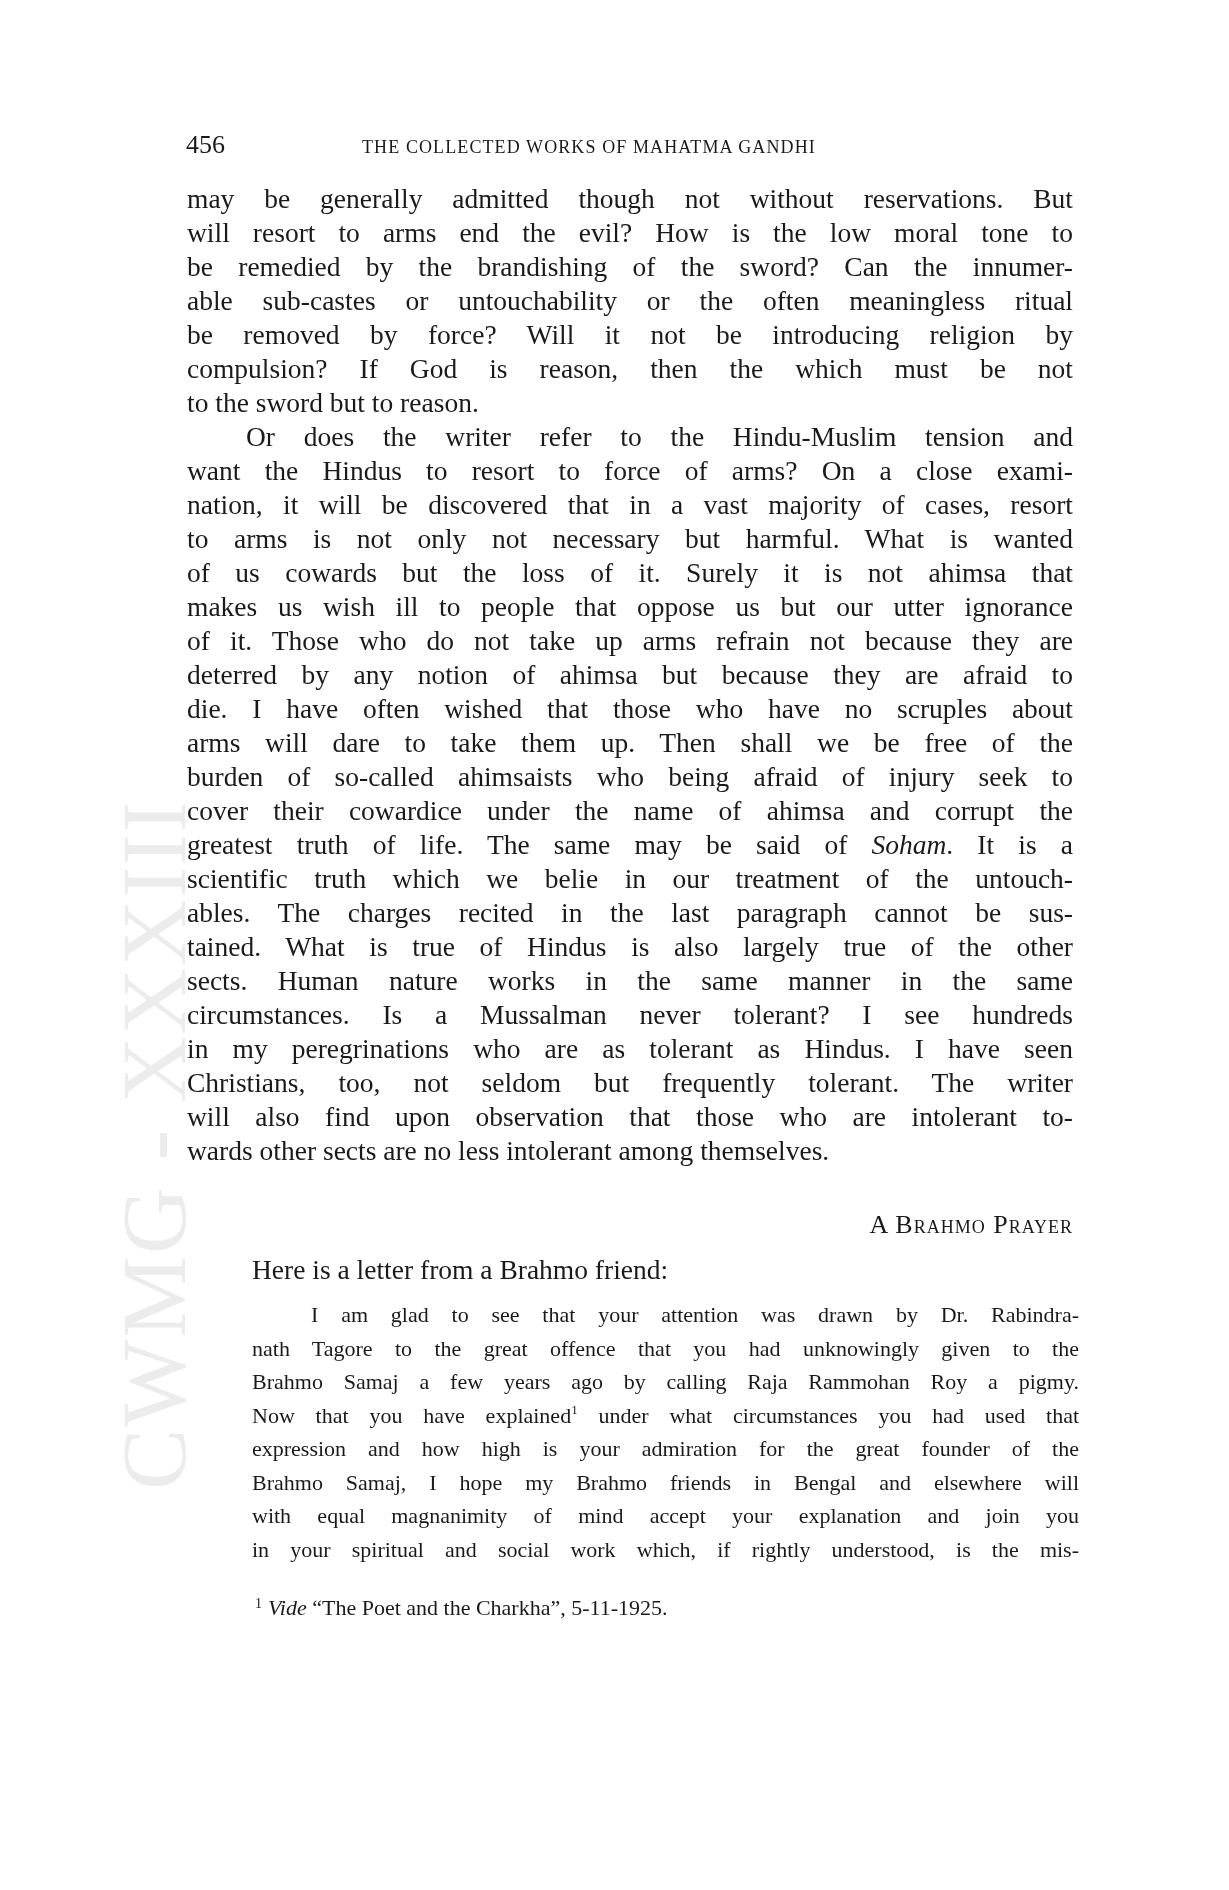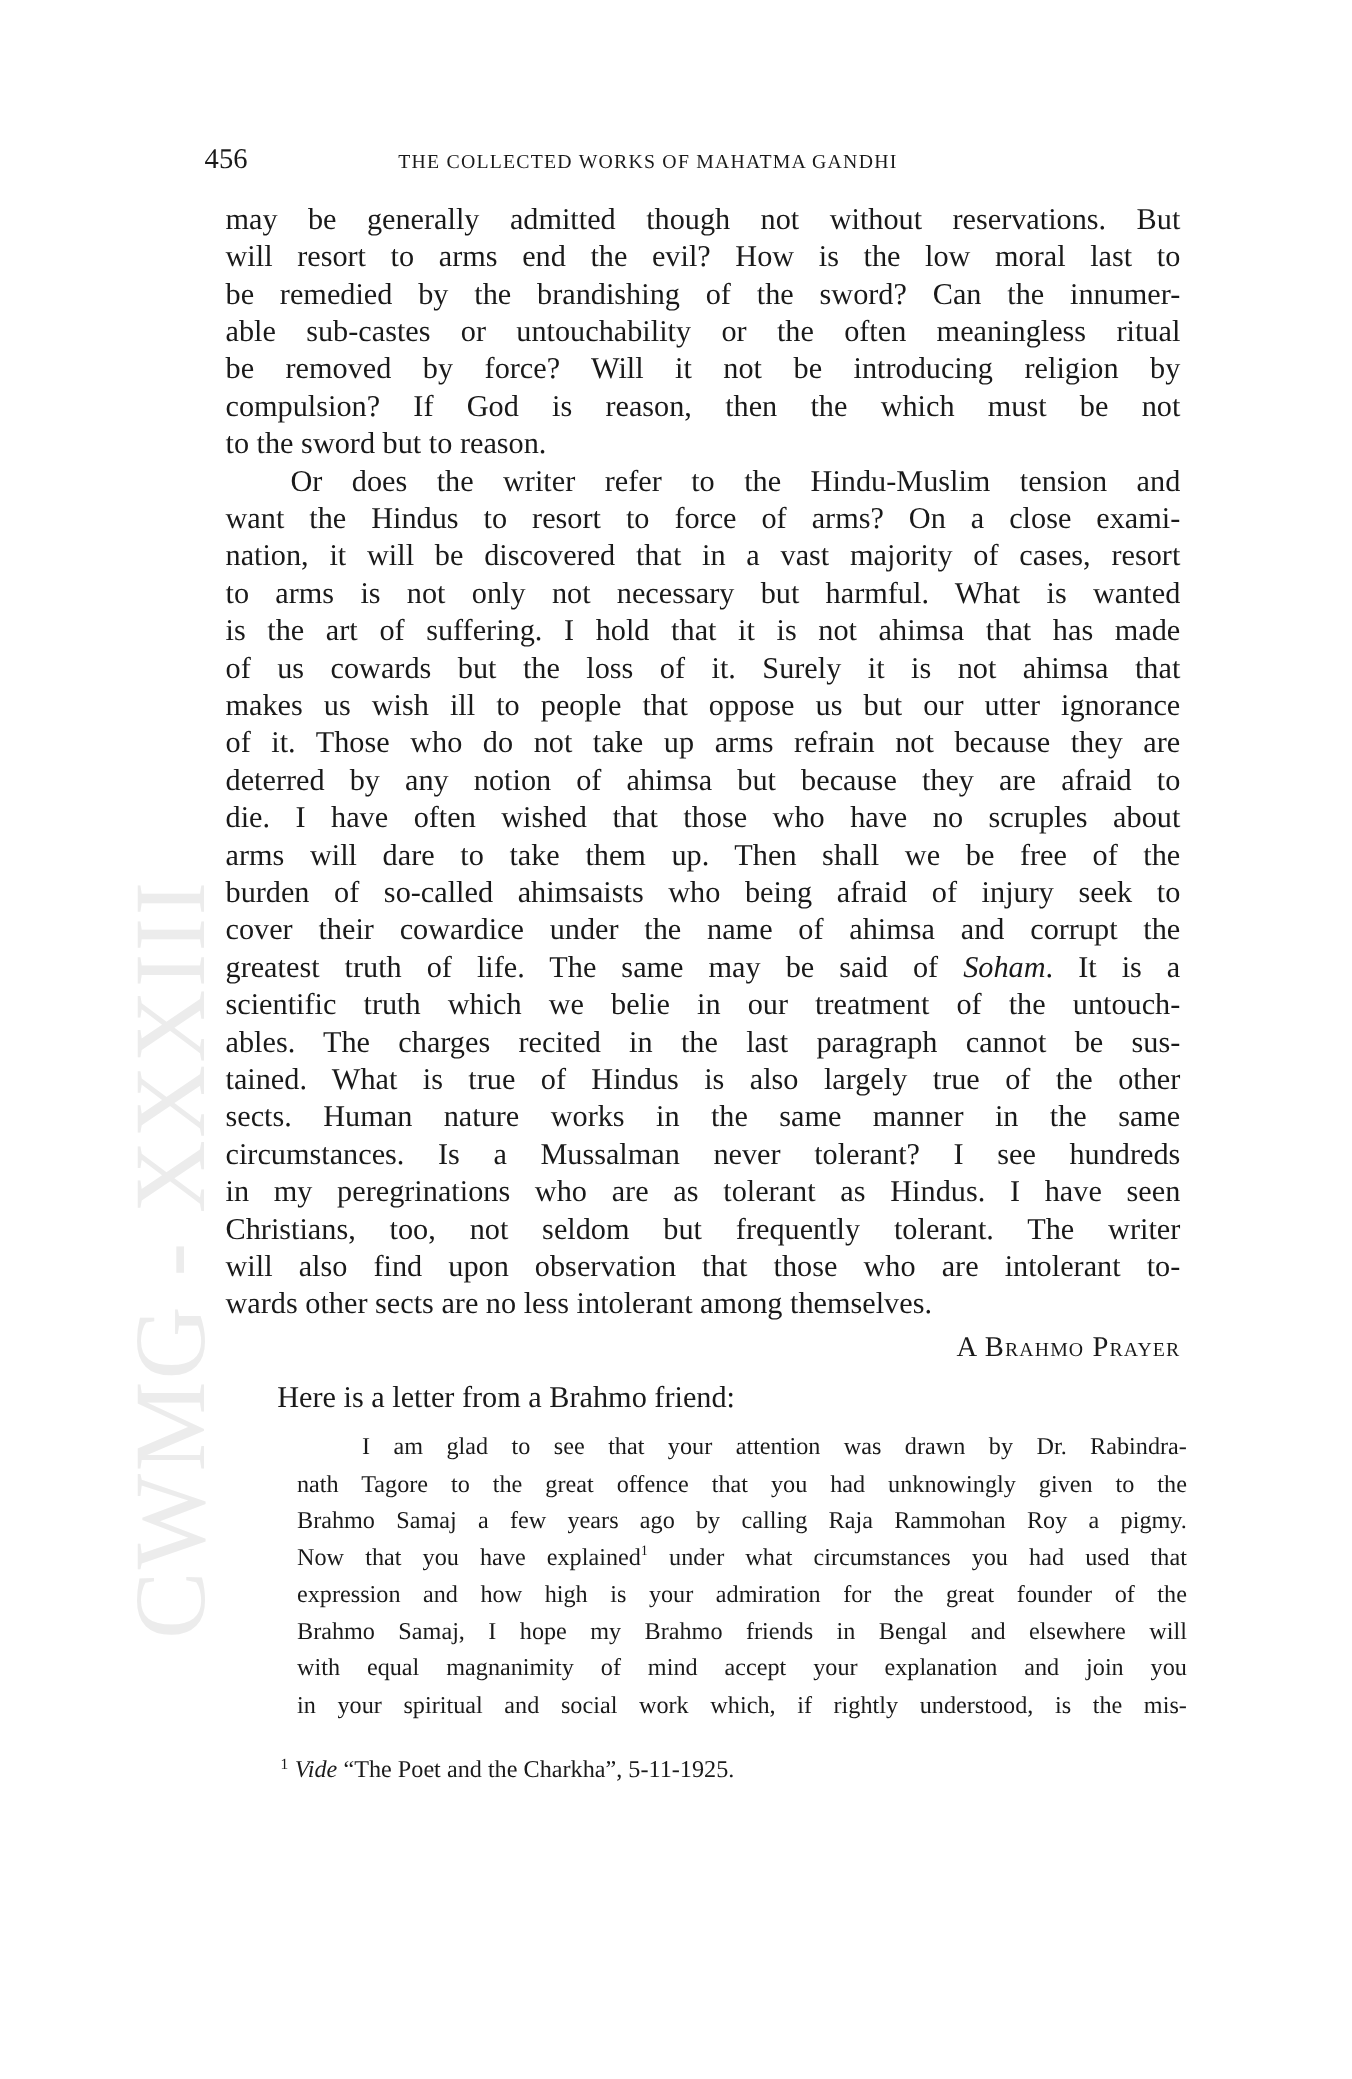--- a/index.html
+++ b/index.html
@@ -34,21 +34,21 @@
     font-size: 18px; line-height: 22px; letter-spacing: 1.1px;
     text-transform: uppercase;
     margin-left: 15px;
   }
   .body-text {
     position: absolute; left: 187px; top: 182px; width: 886px;
     font-size: 27.5px; line-height: 34px;
   }
   .line {
     display: block; height: 34px; white-space: nowrap;
-    text-align: justify; text-align-last: justify; margin-left: 18px;
+    text-align: justify; text-align-last: justify;
   }
   .line.last { text-align-last: left; }
   .line.indent { padding-left: 59px; }
   .heading {
     position: absolute; left: 187px; top: 1208px; width: 886px;
     text-align: right; font-size: 26px; line-height: 34px;
     font-variant: small-caps; letter-spacing: 1px;
   }
   .intro {
     position: absolute; left: 252px; top: 1253px;
@@ -73,31 +73,30 @@
 
 <div class="watermark">CWMG - XXXIII</div>
 
 <div class="running-head">
   <span class="page-number">456</span>
   <span class="running-title">The Collected Works of Mahatma Gandhi</span>
 </div>
 
 <div class="body-text">
   <span class="line">may be generally admitted though not without reservations. But</span>
-  <span class="line">will resort to arms end the evil? How is the low moral last to</span>
+  <span class="line">will resort to arms end the evil? How is the low moral tone to</span>
   <span class="line">be remedied by the brandishing of the sword? Can the innumer-</span>
   <span class="line">able sub-castes or untouchability or the often meaningless ritual</span>
   <span class="line">be removed by force? Will it not be introducing religion by</span>
   <span class="line">compulsion? If God is reason, then the which must be not</span>
   <span class="line last">to the sword but to reason.</span>
   <span class="line indent">Or does the writer refer to the Hindu-Muslim tension and</span>
   <span class="line">want the Hindus to resort to force of arms? On a close exami-</span>
   <span class="line">nation, it will be discovered that in a vast majority of cases, resort</span>
   <span class="line">to arms is not only not necessary but harmful. What is wanted</span>
-  <span class="line">is the art of suffering. I hold that it is not ahimsa that has made</span>
   <span class="line">of us cowards but the loss of it. Surely it is not ahimsa that</span>
   <span class="line">makes us wish ill to people that oppose us but our utter ignorance</span>
   <span class="line">of it. Those who do not take up arms refrain not because they are</span>
   <span class="line">deterred by any notion of ahimsa but because they are afraid to</span>
   <span class="line">die. I have often wished that those who have no scruples about</span>
   <span class="line">arms will dare to take them up. Then shall we be free of the</span>
   <span class="line">burden of so-called ahimsaists who being afraid of injury seek to</span>
   <span class="line">cover their cowardice under the name of ahimsa and corrupt the</span>
   <span class="line"><span>greatest truth of life. The same may be said of </span><i>Soham</i><span>. It is a</span></span>
   <span class="line">scientific truth which we belie in our treatment of the untouch-</span>

